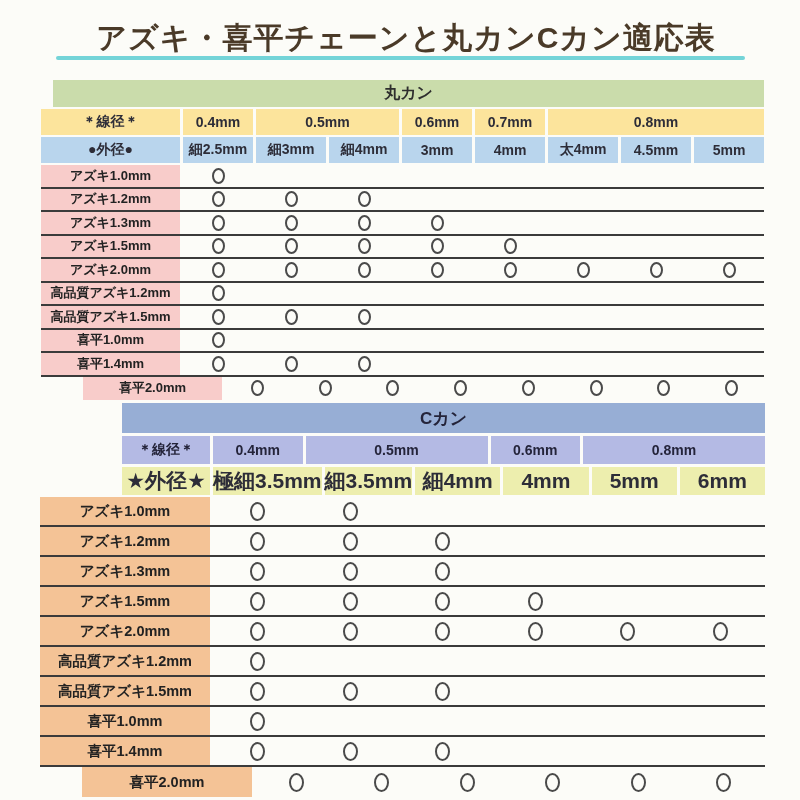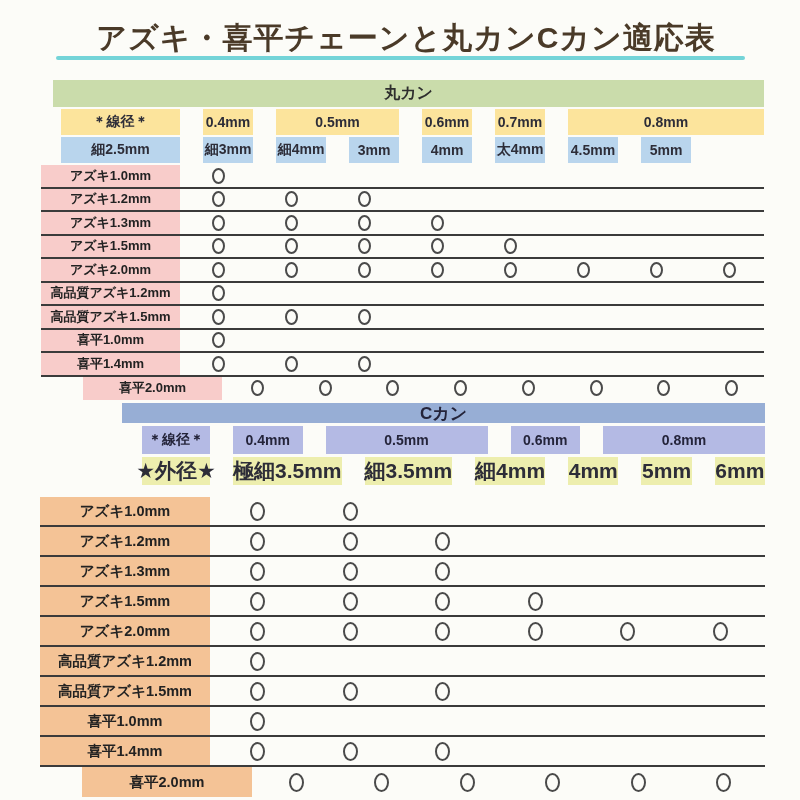--- a/index.html
+++ b/index.html
@@ -23,21 +23,21 @@
   }
 
   
   .t-titlebar{
     display:flex; align-items:center; justify-content:center;
     font-weight:bold; color:#2e2e2e;
   }
   .hrow{ display:grid; column-gap:3px; }
   .hcell{
     display:flex; align-items:center; justify-content:center;
-    font-weight:bold; font-size:14px; color:#2d2d38; white-space:nowrap;margin-left:20px;
+    font-weight:bold; font-size:14px; color:#2d2d38; white-space:nowrap;
   }
   .body .brow{
     display:grid; column-gap:3px; align-items:stretch;
     border-bottom:2px solid var(--sep,#3b3b3b);
   }
   .body .brow:last-child{ border-bottom:none;padding-left:42px; }
   .rlabel{
     display:flex; align-items:center; justify-content:center;
     font-weight:bold; color:#222; white-space:nowrap;
   }
@@ -54,21 +54,21 @@
   #marukan .hrow > .hcell{ height:26px; }
   #marukan .hrow.wire .hcell{ background:var(--t1-wire-bg,#fce49c); }
   #marukan .hrow.outer .hcell{ background:var(--t1-outer-bg,#b9d5ed); }
   #marukan .body{ margin-top:2px; }
   #marukan .brow{ grid-template-columns:139px repeat(8,1fr); height:23.5px; }
   #marukan .rlabel{ background:var(--t1-label-bg,#f8ccca); font-size:13px; }
   #marukan .circ{ width:13px; height:16px; }
 
   
   #ckan-head{ position:absolute; left:122px; top:403px; width:643px; }
-  #ckan-head .t-titlebar{ height:20px; font-size:17px; background:var(--t2-title-bg,#97aed5); color:#24243a; }
+  #ckan-head .t-titlebar{ height:30px; font-size:17px; background:var(--t2-title-bg,#97aed5); color:#24243a; }
   #ckan-head .hrow{ grid-template-columns:88px repeat(6,1fr); margin-top:3px; }
   #ckan-head .hrow > .hcell{ height:28px; }
   #ckan-head .hrow.wire .hcell{ background:var(--t2-wire-bg,#b4bae4); color:#24243a; }
   #ckan-head .hrow.outer .hcell{ background:var(--t2-outer-bg,#edeeae); font-size:21px; }
   #ckan-body{ position:absolute; left:40px; top:497px; width:725px; }
   #ckan-body .brow{ grid-template-columns:170px repeat(6,1fr); height:30px; }
   #ckan-body .rlabel{ background:var(--t2-label-bg,#f4c396); font-size:14.5px; }
   #ckan-body .circ{ width:15px; height:19px; }
 </style>
 </head>
@@ -83,20 +83,21 @@
     <div class="t-titlebar">丸カン</div>
     <div class="hrow wire" id="t1-wire">
         <div class="hcell">＊線径＊</div>
         <div class="hcell">0.4mm</div>
         <div class="hcell" style="grid-column: span 2;">0.5mm</div>
         <div class="hcell">0.6mm</div>
         <div class="hcell">0.7mm</div>
         <div class="hcell" style="grid-column: span 3;">0.8mm</div>
       </div>
     <div class="hrow outer" id="t1-outer">
+        <div class="hcell">●外径●</div>
         <div class="hcell">細2.5mm</div>
         <div class="hcell">細3mm</div>
         <div class="hcell">細4mm</div>
         <div class="hcell">3mm</div>
         <div class="hcell">4mm</div>
         <div class="hcell">太4mm</div>
         <div class="hcell">4.5mm</div>
         <div class="hcell">5mm</div>
       </div>
     <div class="body" id="t1-body">

